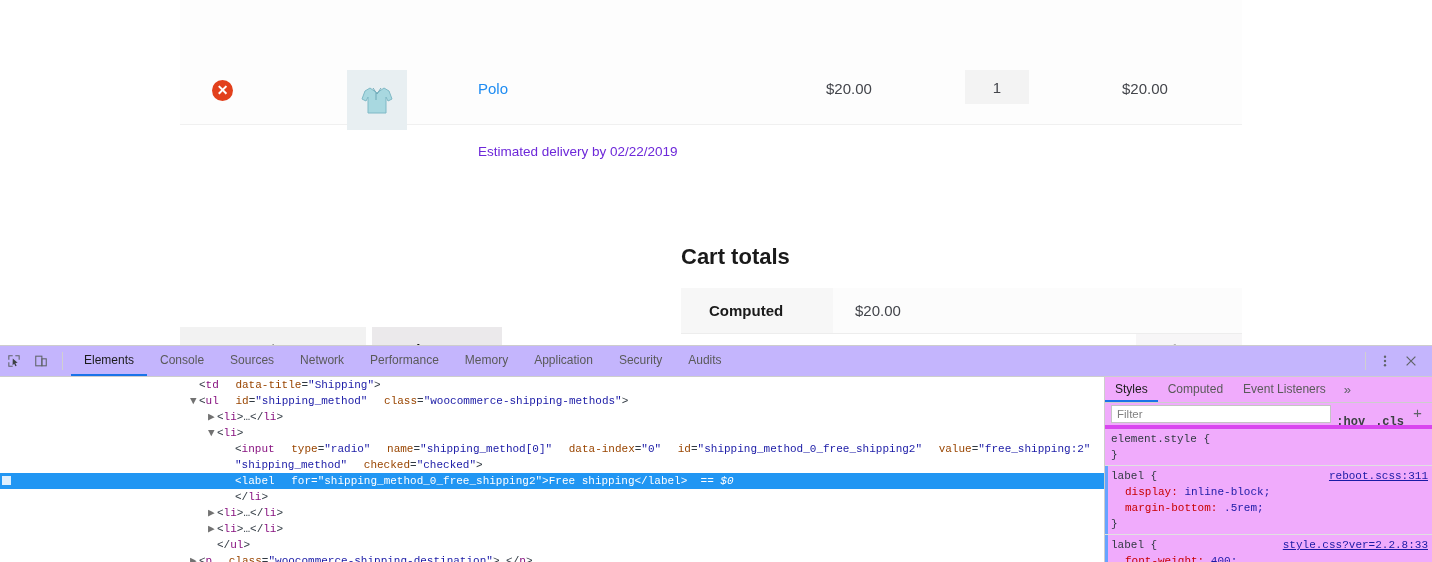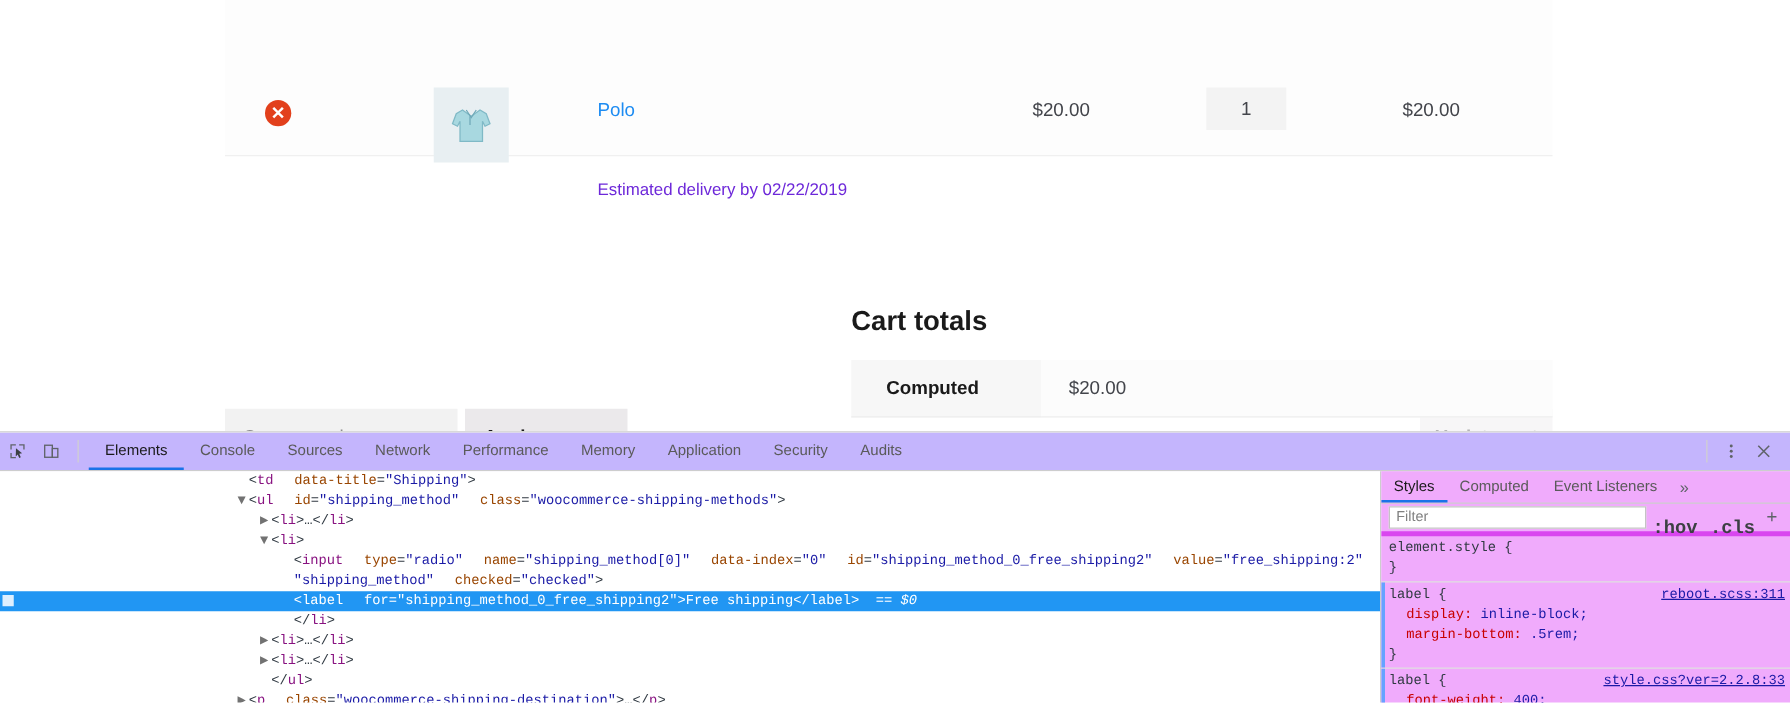--- a/index.html
+++ b/index.html
@@ -255,21 +255,21 @@
     flex: 1; height: 18px;
     border: 1px solid #c4c4c4; background: #fff;
     font-size: 11.5px; padding: 0 5px;
     font-family: "Liberation Sans", sans-serif;
     color: #333;
     margin-left: 2px;
   }
   .st-filter-input::placeholder { color: #808080; }
   .st-togl {
     font-family: "Liberation Mono", monospace;
-    font-size: 15px; color: #3c4043;
+    font-size: 12px; color: #3c4043;
     padding: 0 5px; cursor: pointer; font-weight: bold; margin-top: 16px;
   }
   .st-plus { padding: 0 6px 0 4px; color: #5f6368; font-size: 15px; cursor: pointer; position: relative; }
 
   .st-rules { font-size: 11px; line-height: 16px; color: #303942; }
   .st-rule {
     padding: 2px 0 2px 6px;
     border-bottom: 1px solid #e0e0e0;
     position: relative;
   }

